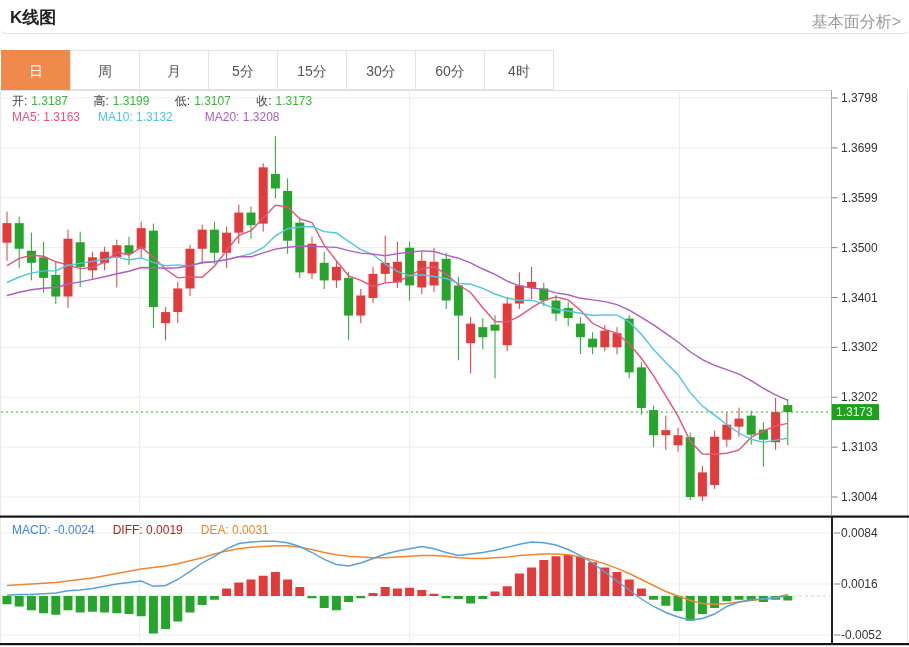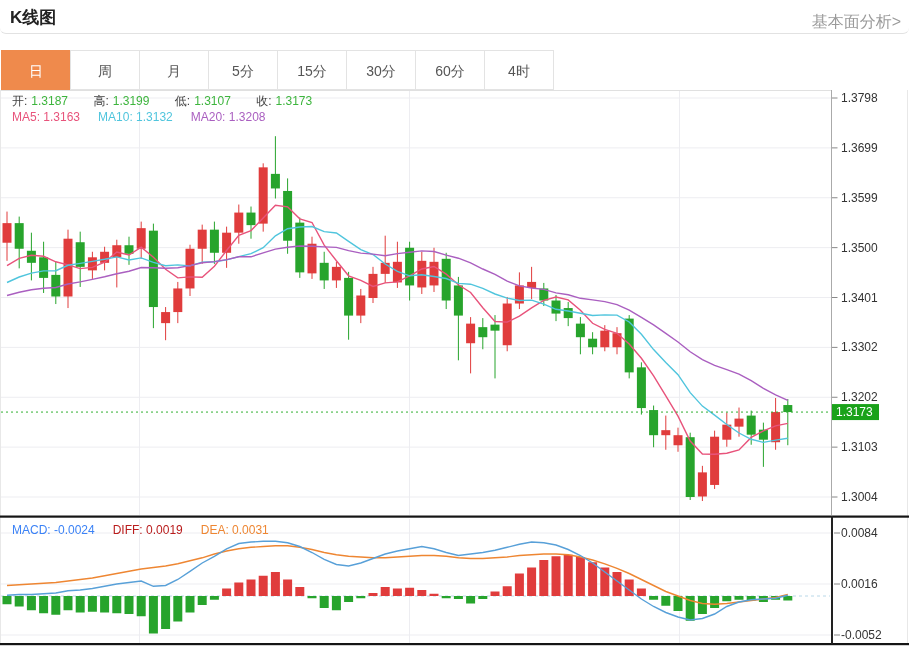--- a/index.html
+++ b/index.html
@@ -305,15 +305,15 @@
         <text x="841" y="639" font-size="12" fill="#333333">-0.0052</text>
       </g>
     </svg>
 
   <div class="legend lg-ohlc">
     <span class="lbl">开:</span><span class="val" style="color: rgb(61, 181, 61);">1.3187</span><span class="gap"></span>
     <span class="lbl">高:</span><span class="val" style="color: rgb(61, 181, 61);">1.3199</span><span class="gap"></span>
     <span class="lbl">低:</span><span class="val" style="color: rgb(61, 181, 61);">1.3107</span><span class="gap"></span>
     <span class="lbl">收:</span><span class="val" style="color: rgb(61, 181, 61);">1.3173</span>
   </div>
-  <div class="legend lg-ma" id="ma-legend"><span style="color: rgb(232, 83, 123); margin-right: 18px;">MA5: 1.3163</span><span style="color: rgb(80, 197, 221); margin-right: 18px;">MA10: 1.3132</span><span style="color: rgb(170, 95, 192); margin-right: 18px;">MA20: 1.3208</span></div>
+  <div class="legend lg-ma" id="ma-legend"><span style="color: rgb(232, 83, 123); margin-right: 18px;">MA5: 1.3163</span><span style="color: rgb(80, 197, 221); margin-right: 32px;">MA10: 1.3132</span><span style="color: rgb(170, 95, 192); margin-right: 18px;">MA20: 1.3208</span></div>
   <div class="legend lg-macd" id="macd-legend"><span style="color: #3b82f6; margin-right: 18px;">MACD: -0.0024</span><span style="color: #b91c1c; margin-right: 18px;">DIFF: 0.0019</span><span style="color: rgb(238, 134, 50); ">DEA: 0.0031</span></div>
 </div>
 
 </body></html>

